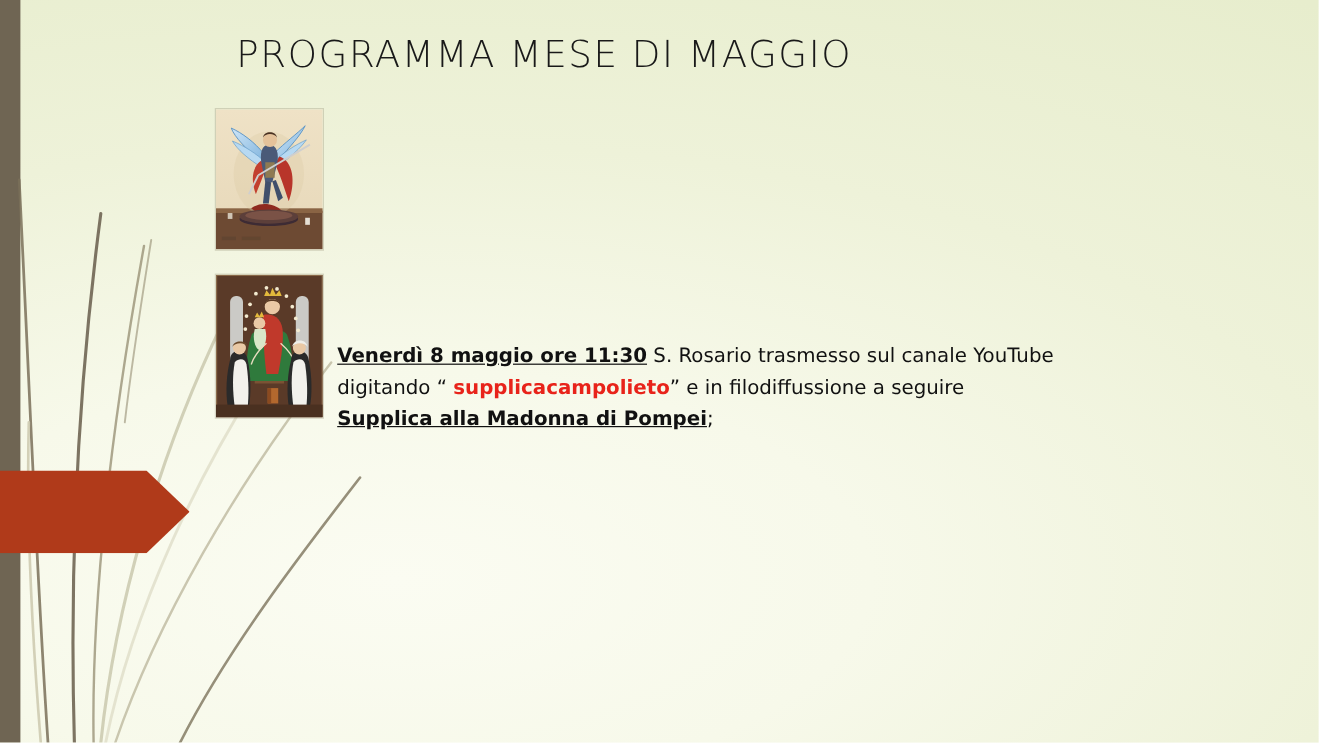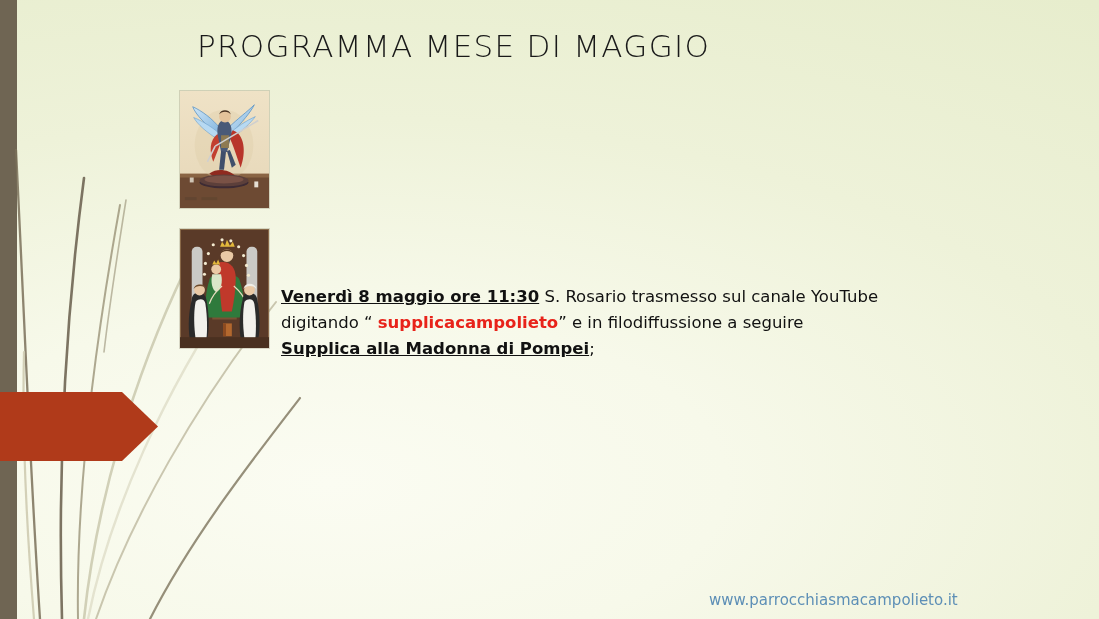--- a/index.html
+++ b/index.html
@@ -229,15 +229,14 @@
       <rect x="0" y="110" width="91" height="11" fill="#4a3020"></rect>
     </svg>
   </div>
 
 
   <div class="body-block" id="block-venerdi">
     <span class="hl">Venerdì 8 maggio ore 11:30</span><span> S. Rosario trasmesso sul canale YouTube digitando “ </span><span class="red">supplicacampolieto</span><span>” e in filodiffussione  a seguire </span><span class="hl">Supplica alla Madonna di Pompei</span><span>;</span>
   </div>
 
 
-  <div class="footer-url">www.parrocchiasmacampolieto.it</div>
 
 </div>
 
 </body></html>

